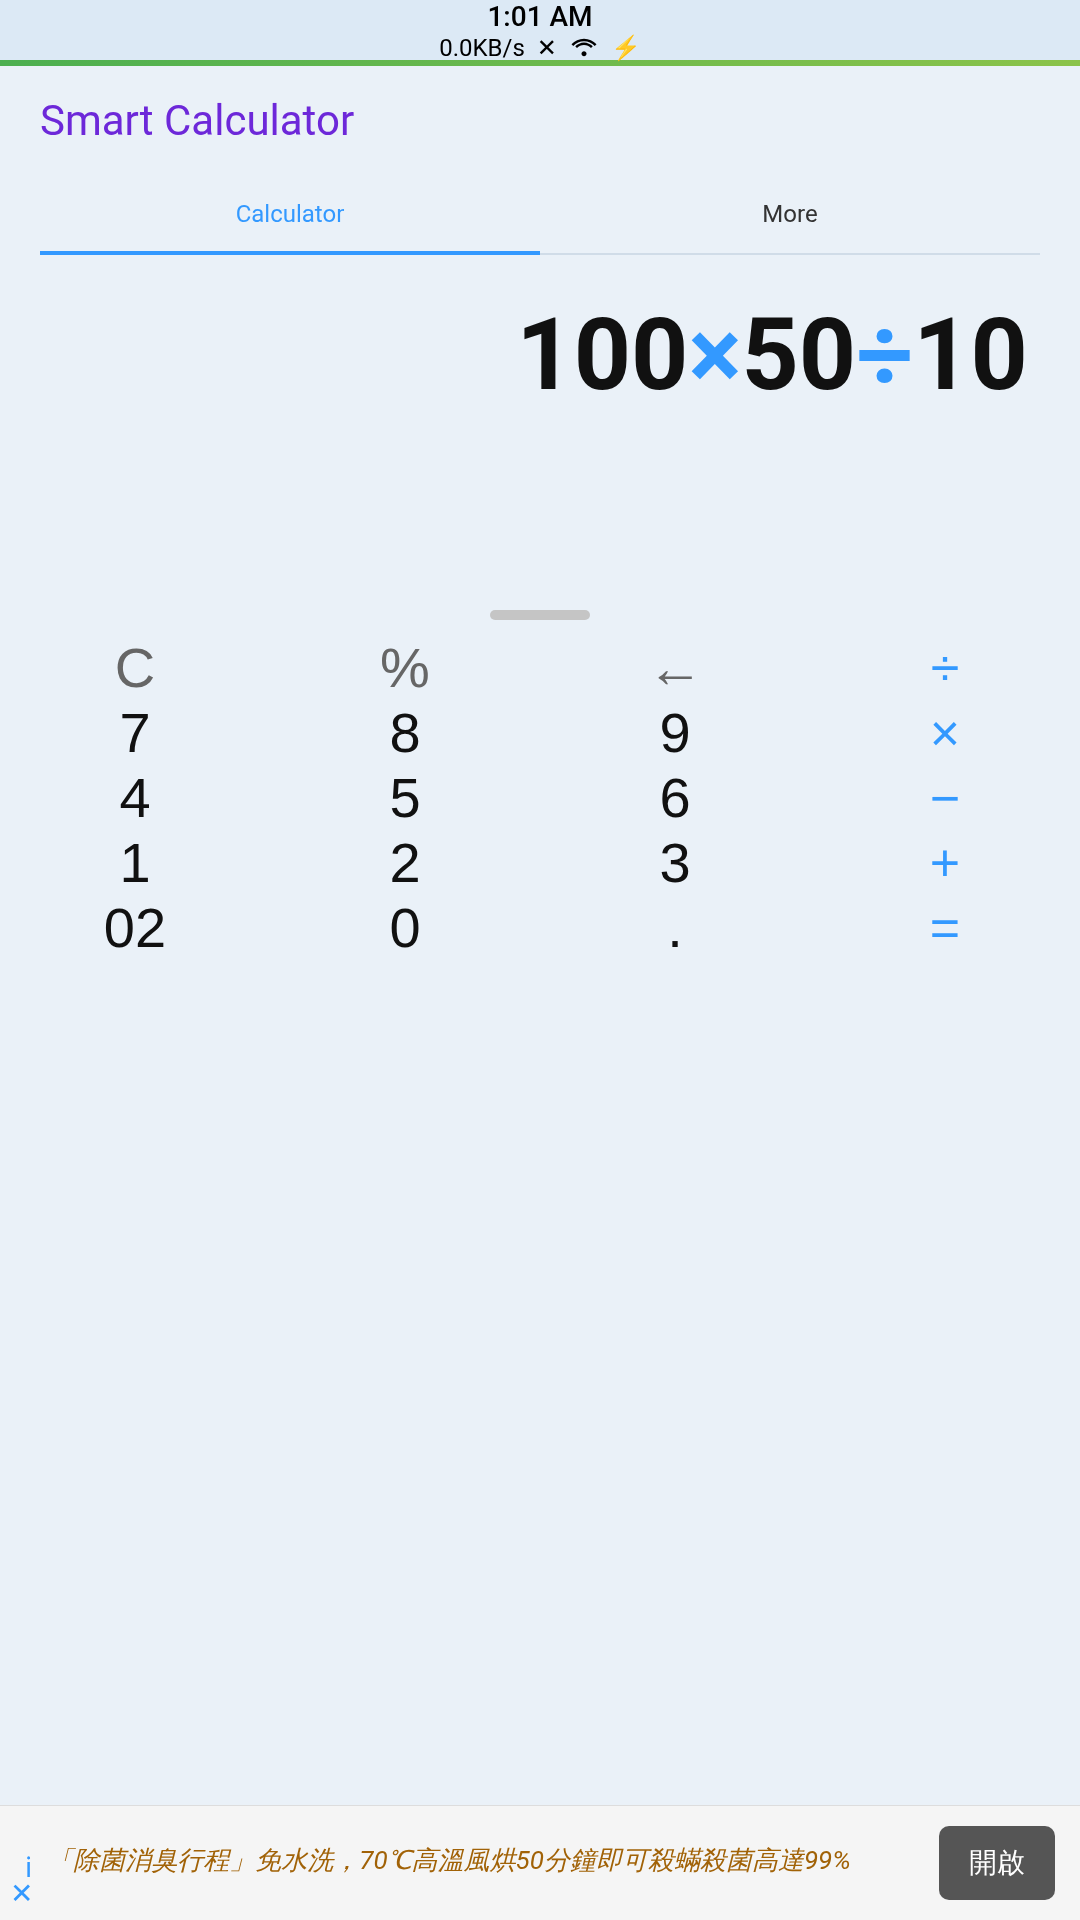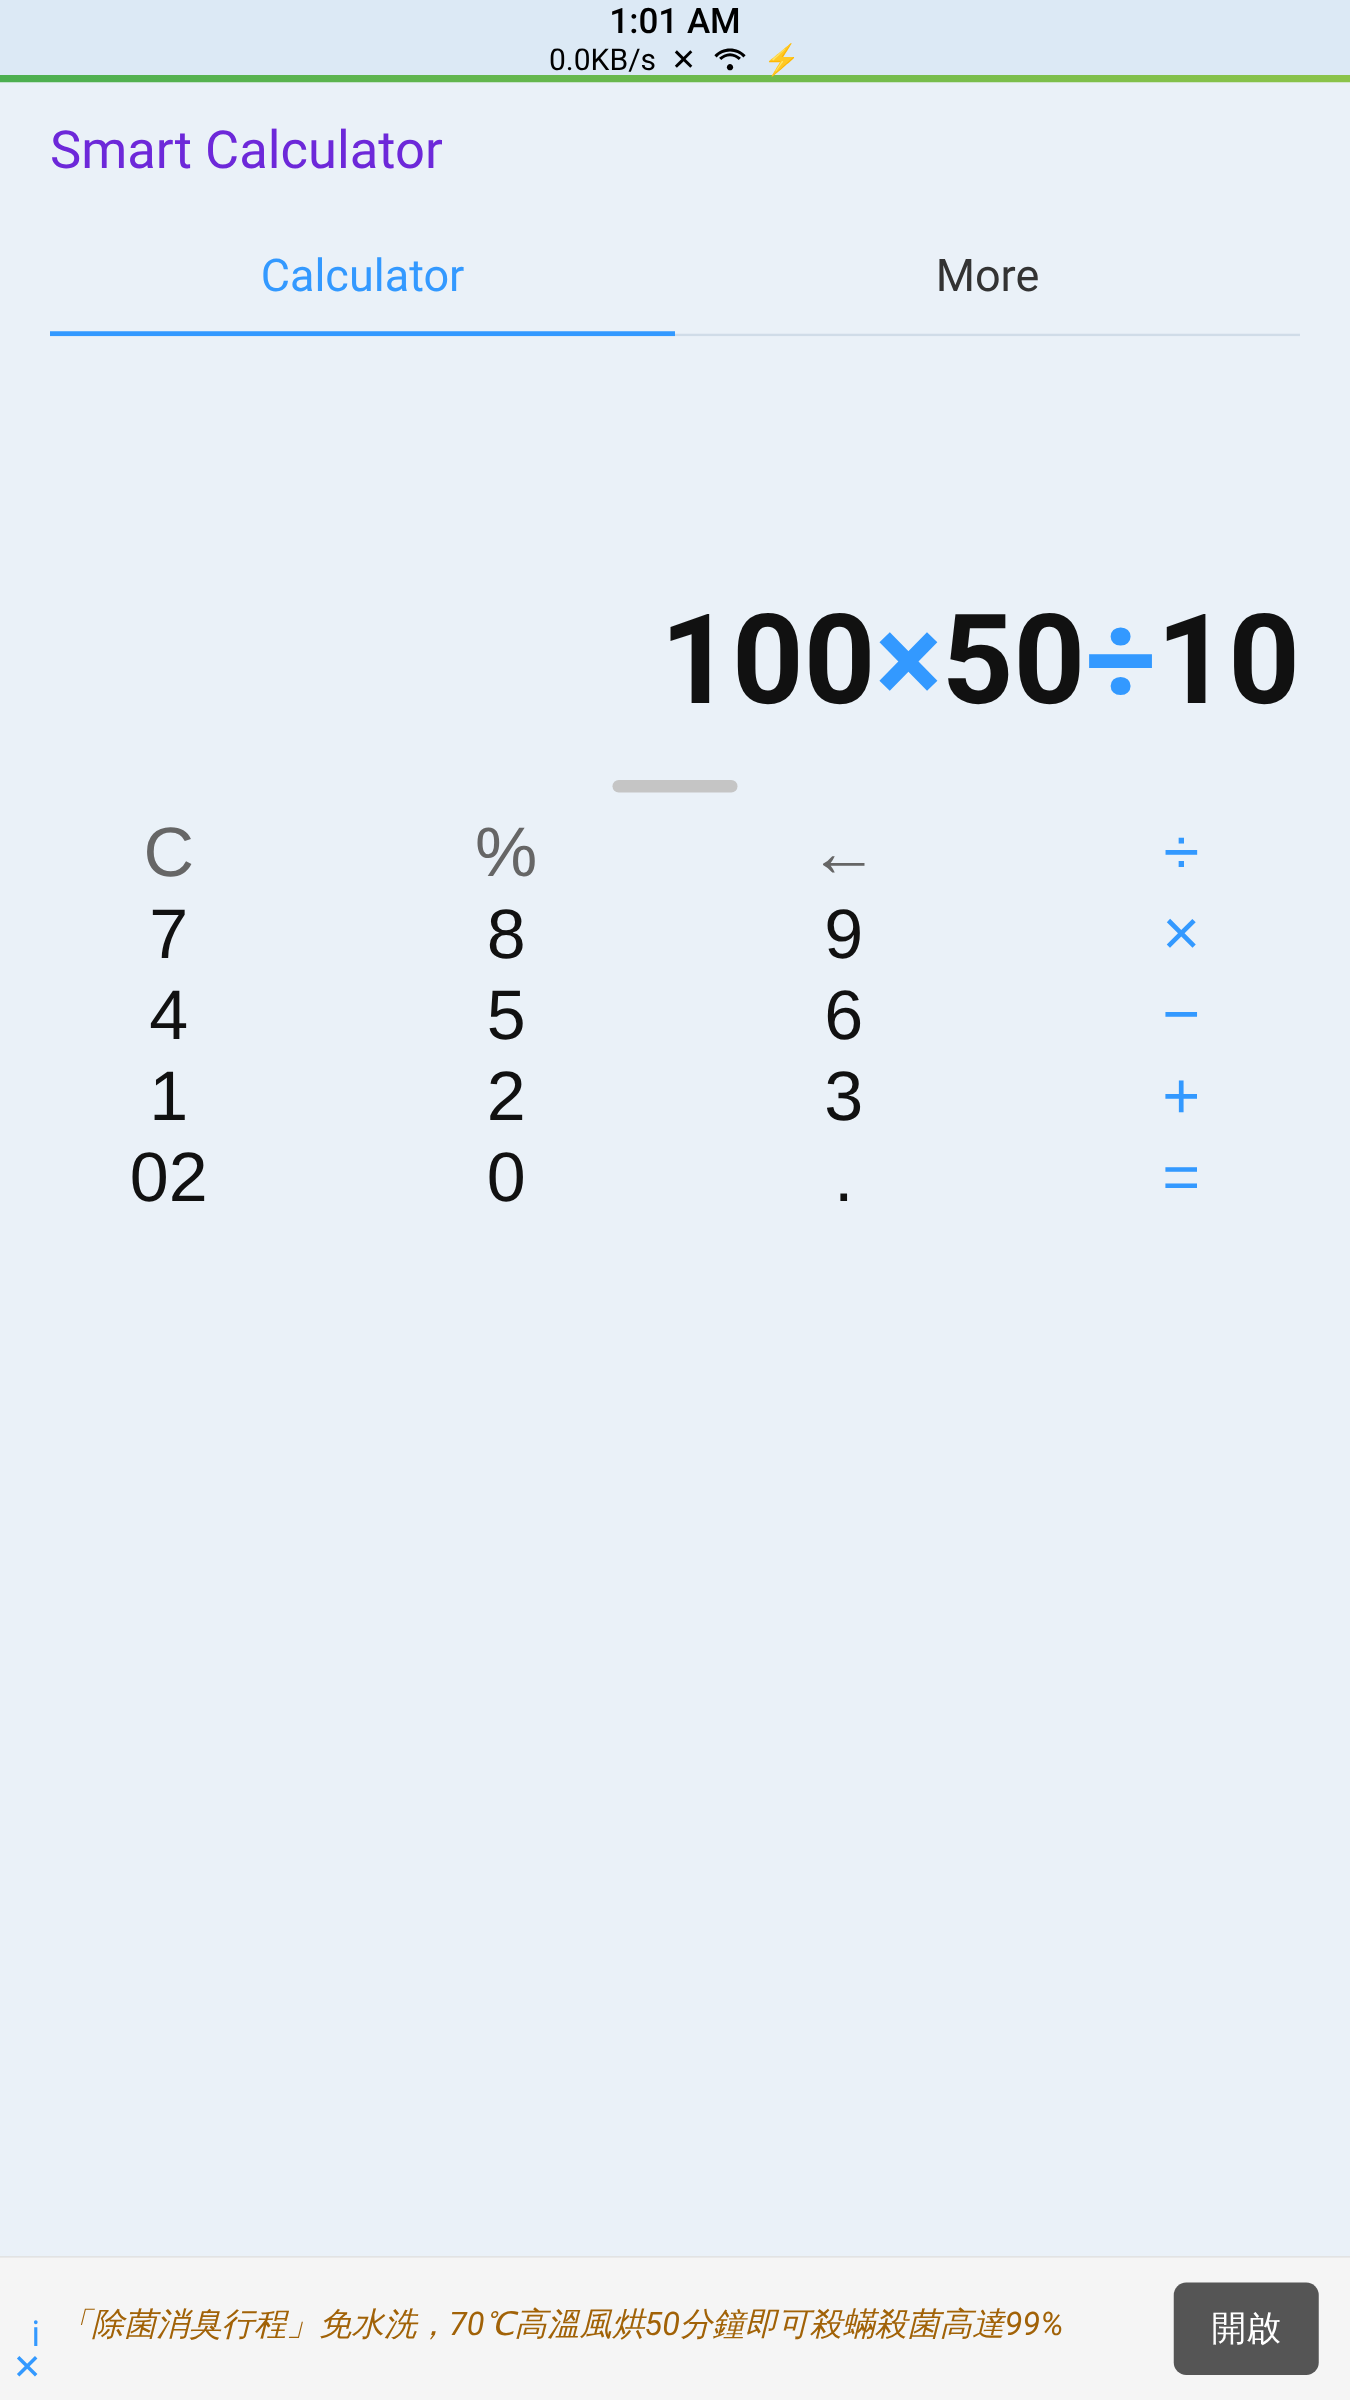--- a/index.html
+++ b/index.html
@@ -73,21 +73,21 @@
     .tab-bar {
       display: flex;
       width: 100%;
       border-bottom: 2px solid #d0dce8;
     }
 
     .tab-item {
       flex: 1;
       text-align: center;
       padding: 25px 0;
-      font-size: 36px;
+      font-size: 24px;
       cursor: pointer;
       position: relative;
     }
 
     .tab-item.active {
       color: #3399ff;
     }
 
     .tab-item.active::after {
       content: '';
@@ -100,26 +100,26 @@
     }
 
     .tab-item.inactive {
       color: #333;
     }
 
     
     .display-area {
       width: 100%;
       background-color: #eaf1f8;
-      padding: 40px 40px 20px 40px;
+      padding: 40px 52px 20px 40px;
       min-height: 340px;
       position: relative;
       display: flex;
-      flex-direction: row;
-      align-items: flex-end;
+      flex-direction: column;
+      align-items: center;
       justify-content: flex-start;
     }
 
     .expression {
       font-size: 100px;
       font-weight: 700;
       color: #111;
       line-height: 1.2;
       text-align: right;
       width: 100%;

